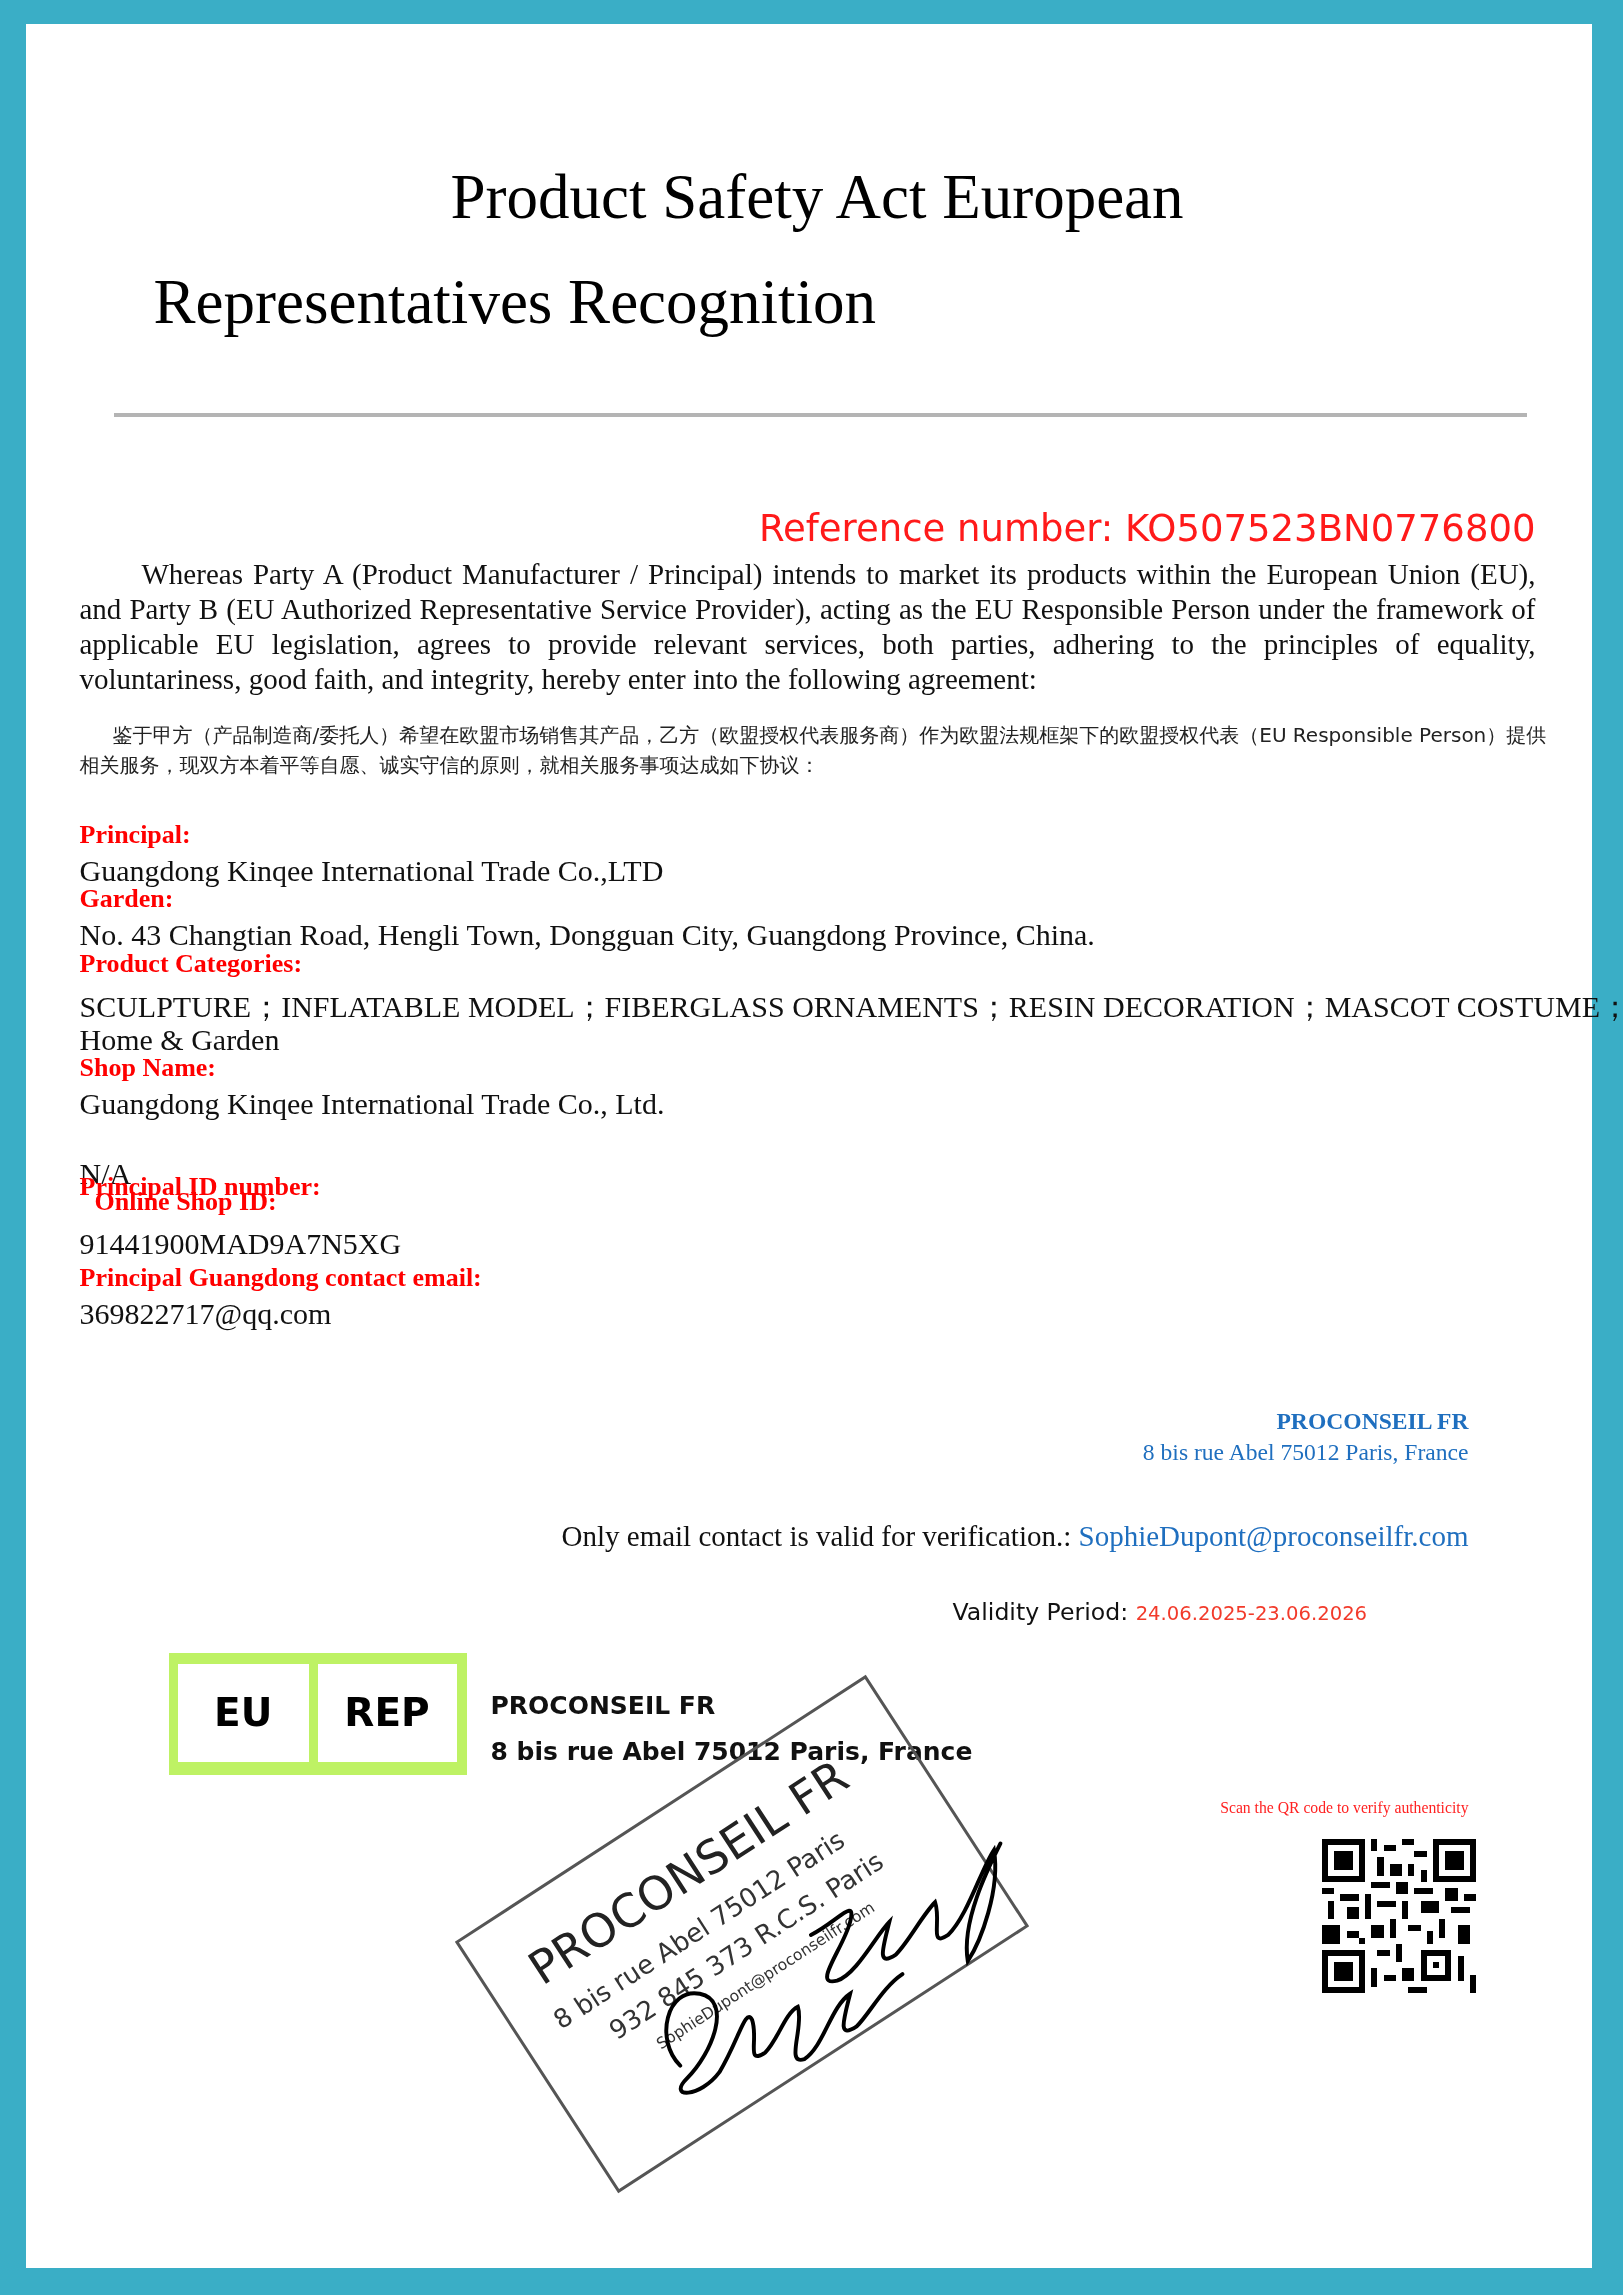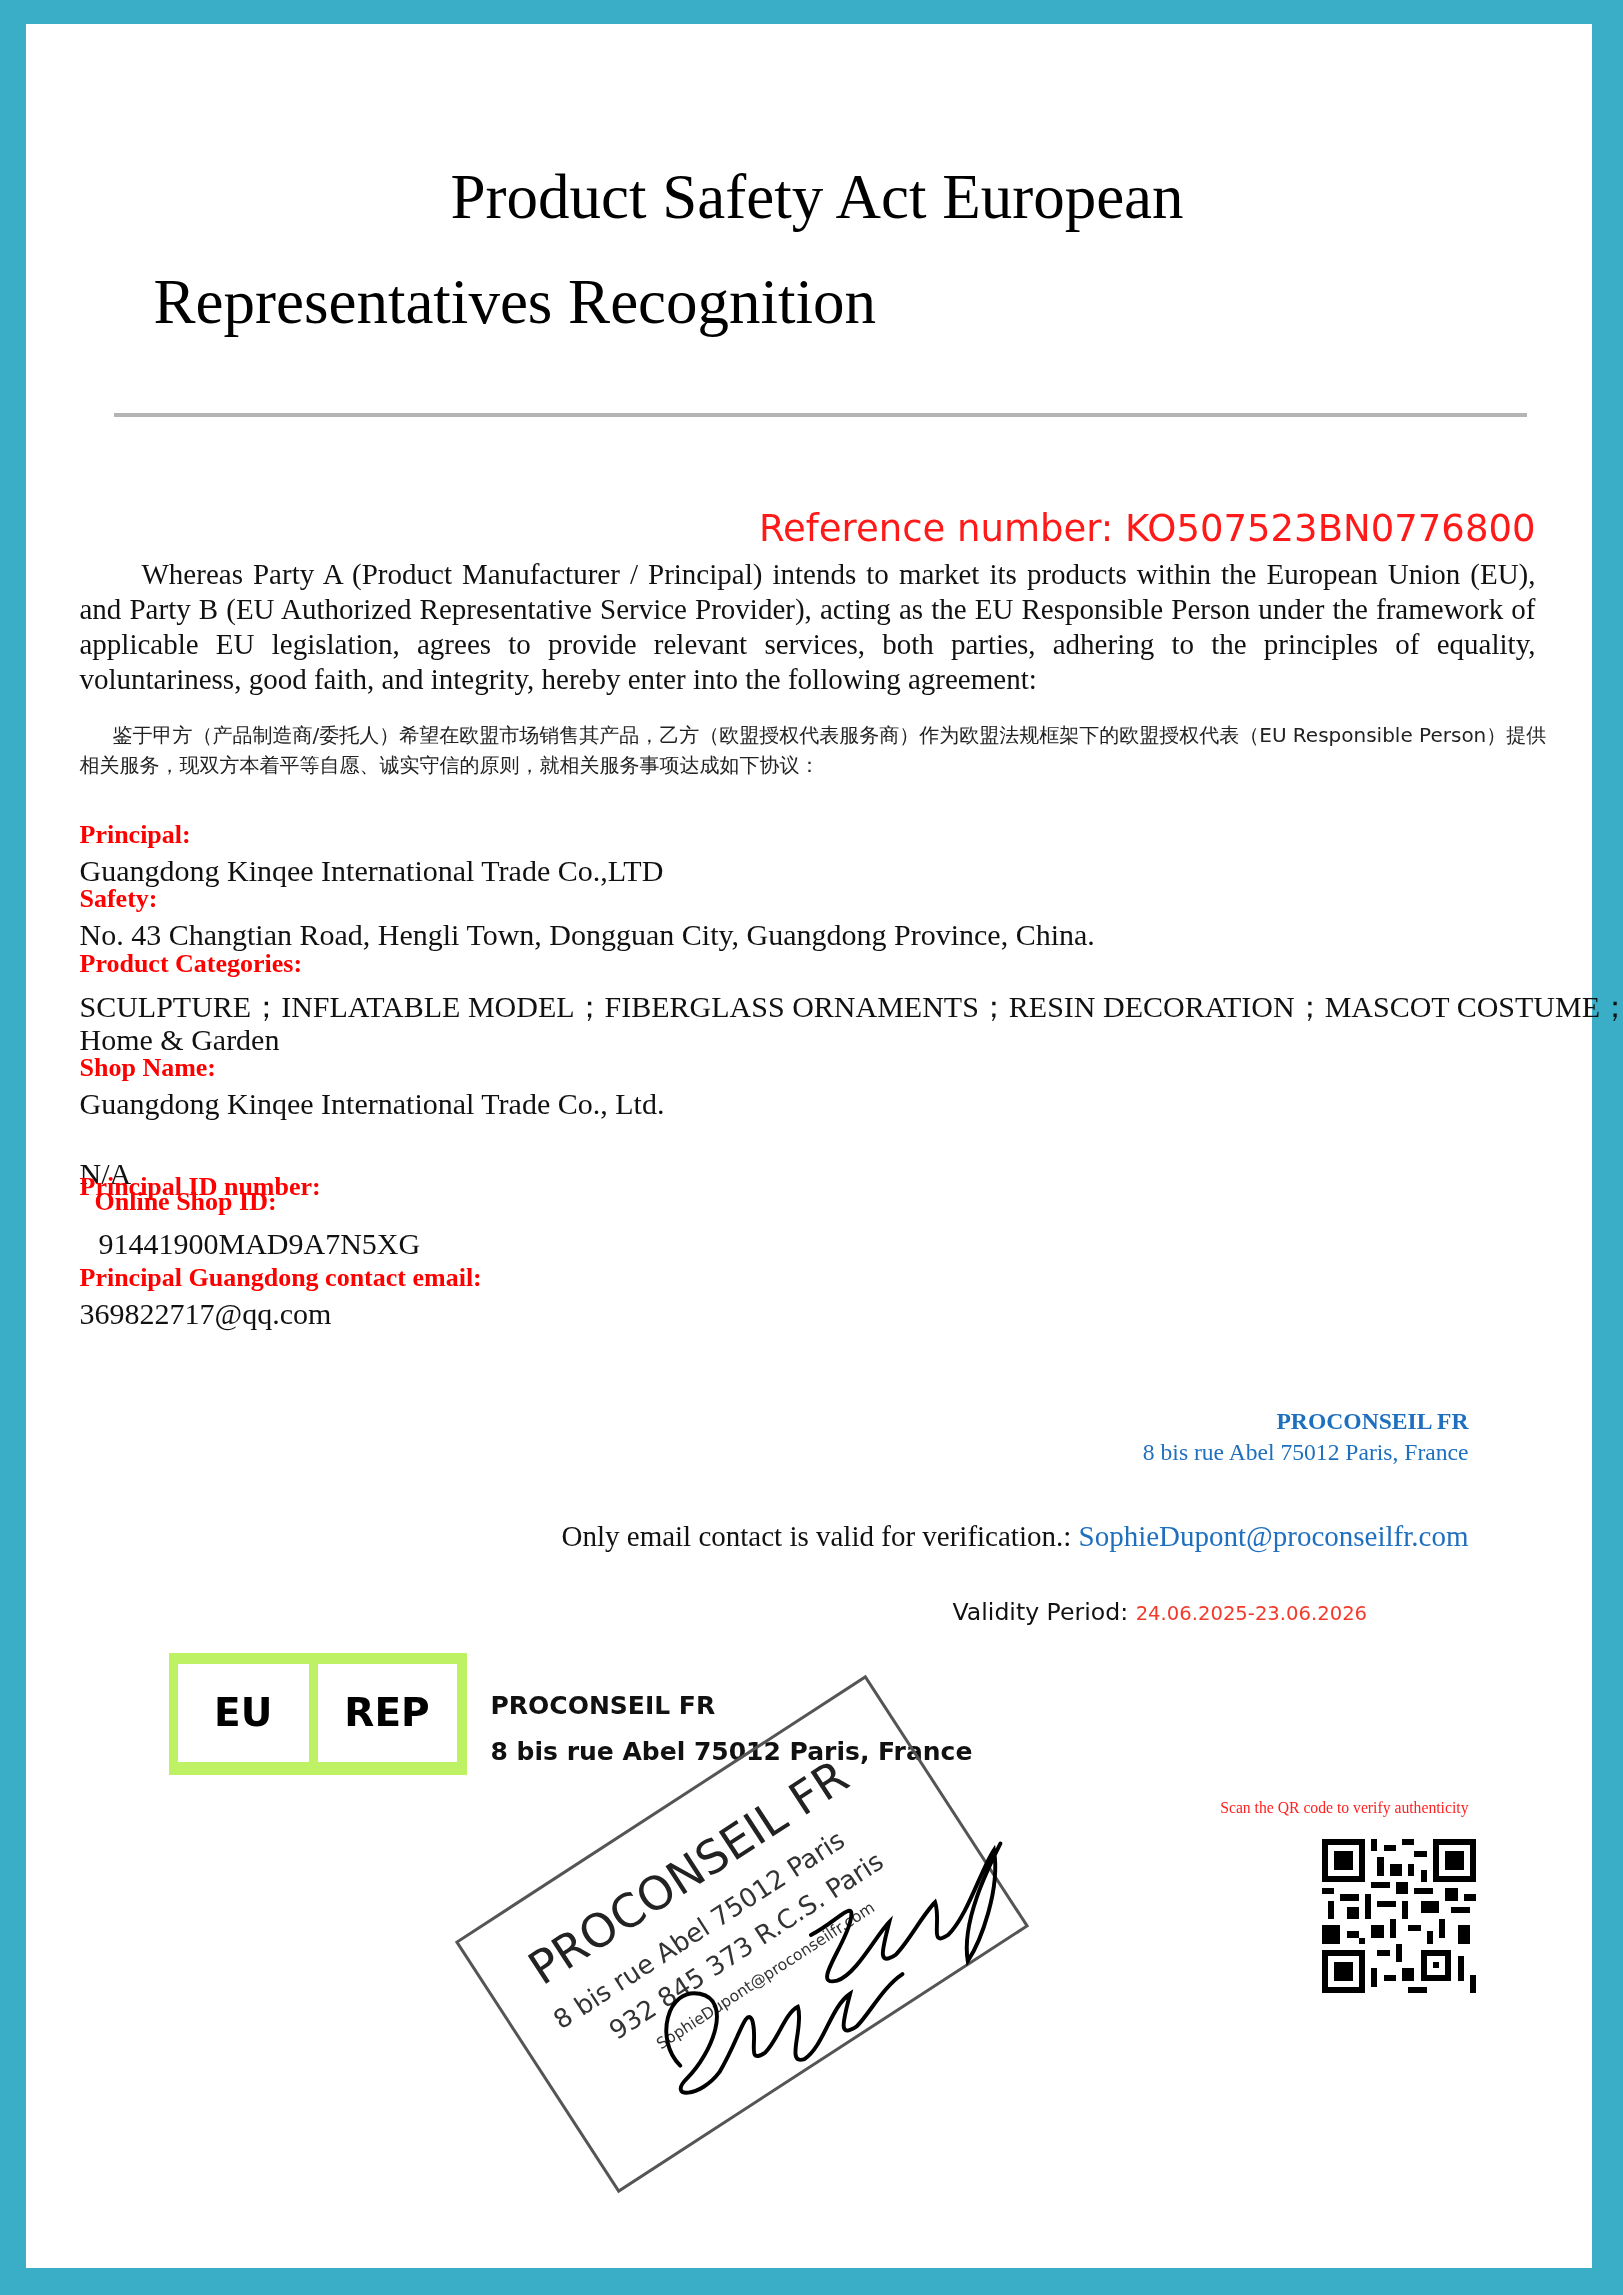--- a/index.html
+++ b/index.html
@@ -87,35 +87,35 @@
   <div class="rule"></div>
 
   <div class="abs refnum">Reference number: KO507523BN0776800</div>
 
   <div class="intro">Whereas Party A (Product Manufacturer / Principal) intends to market its products within the European Union (EU), and Party B (EU Authorized Representative Service Provider), acting as the EU Responsible Person under the framework of applicable EU legislation, agrees to provide relevant services, both parties, adhering to the principles of equality, voluntariness, good faith, and integrity, hereby enter into the following agreement:</div>
   <div class="intro-cn">鉴于甲方（产品制造商/委托人）希望在欧盟市场销售其产品，乙方（欧盟授权代表服务商）作为欧盟法规框架下的欧盟授权代表（EU Responsible Person）提供相关服务，现双方本着平等自愿、诚实守信的原则，就相关服务事项达成如下协议：</div>
 
   <div class="abs field-label" style="left:54px; top:796px;">Principal:</div>
   <div class="abs field-value" style="left:54px; top:830px;"> Guangdong Kinqee International Trade Co.,LTD</div>
 
-  <div class="abs field-label" style="left:54px; top:860px;">Safety:</div>
+  <div class="abs field-label" style="left:54px; top:860px;">Garden:</div>
   <div class="abs field-value" style="left:54px; top:894px;"> No. 43 Changtian Road, Hengli Town, Dongguan City, Guangdong Province, China.</div>
 
   <div class="abs field-label" style="left:54px; top:925px;">Product Categories:</div>
   <div class="abs field-value" style="left:54px; top:963px;"> SCULPTURE；INFLATABLE MODEL；FIBERGLASS ORNAMENTS；RESIN DECORATION；MASCOT COSTUME；</div>
   <div class="abs field-value" style="left:54px; top:999px;">Home &amp; Garden</div>
 
   <div class="abs field-label" style="left:54px; top:1029px;">Shop Name:</div>
   <div class="abs field-value" style="left:54px; top:1063px;">Guangdong Kinqee International Trade Co., Ltd.</div>
 
   <div class="abs field-label" style="left:54px; top:1163px;margin-left:15px;">Online Shop ID:</div>
   <div class="abs field-value" style="left:54px; top:1133px;">N/A</div>
 
   <div class="abs field-label" style="left:54px; top:1148px;">Principal ID number:</div>
-  <div class="abs field-value" style="left:54px; top:1203px;margin-left:19px;">91441900MAD9A7N5XG</div>
+  <div class="abs field-value" style="left:54px; top:1203px;">91441900MAD9A7N5XG</div>
 
   <div class="abs field-label" style="left:54px; top:1239px;">Principal Guangdong contact email:</div>
   <div class="abs field-value" style="left:54px; top:1273px;">369822717@qq.com</div>
 
   <div class="abs blk-name">PROCONSEIL FR</div>
   <div class="abs blk-addr">8 bis rue Abel 75012 Paris, France</div>
 
   <div class="abs verify">
     <span>Only email contact is valid for verification.: </span><span class="email">SophieDupont@proconseilfr.com</span>
   </div>

